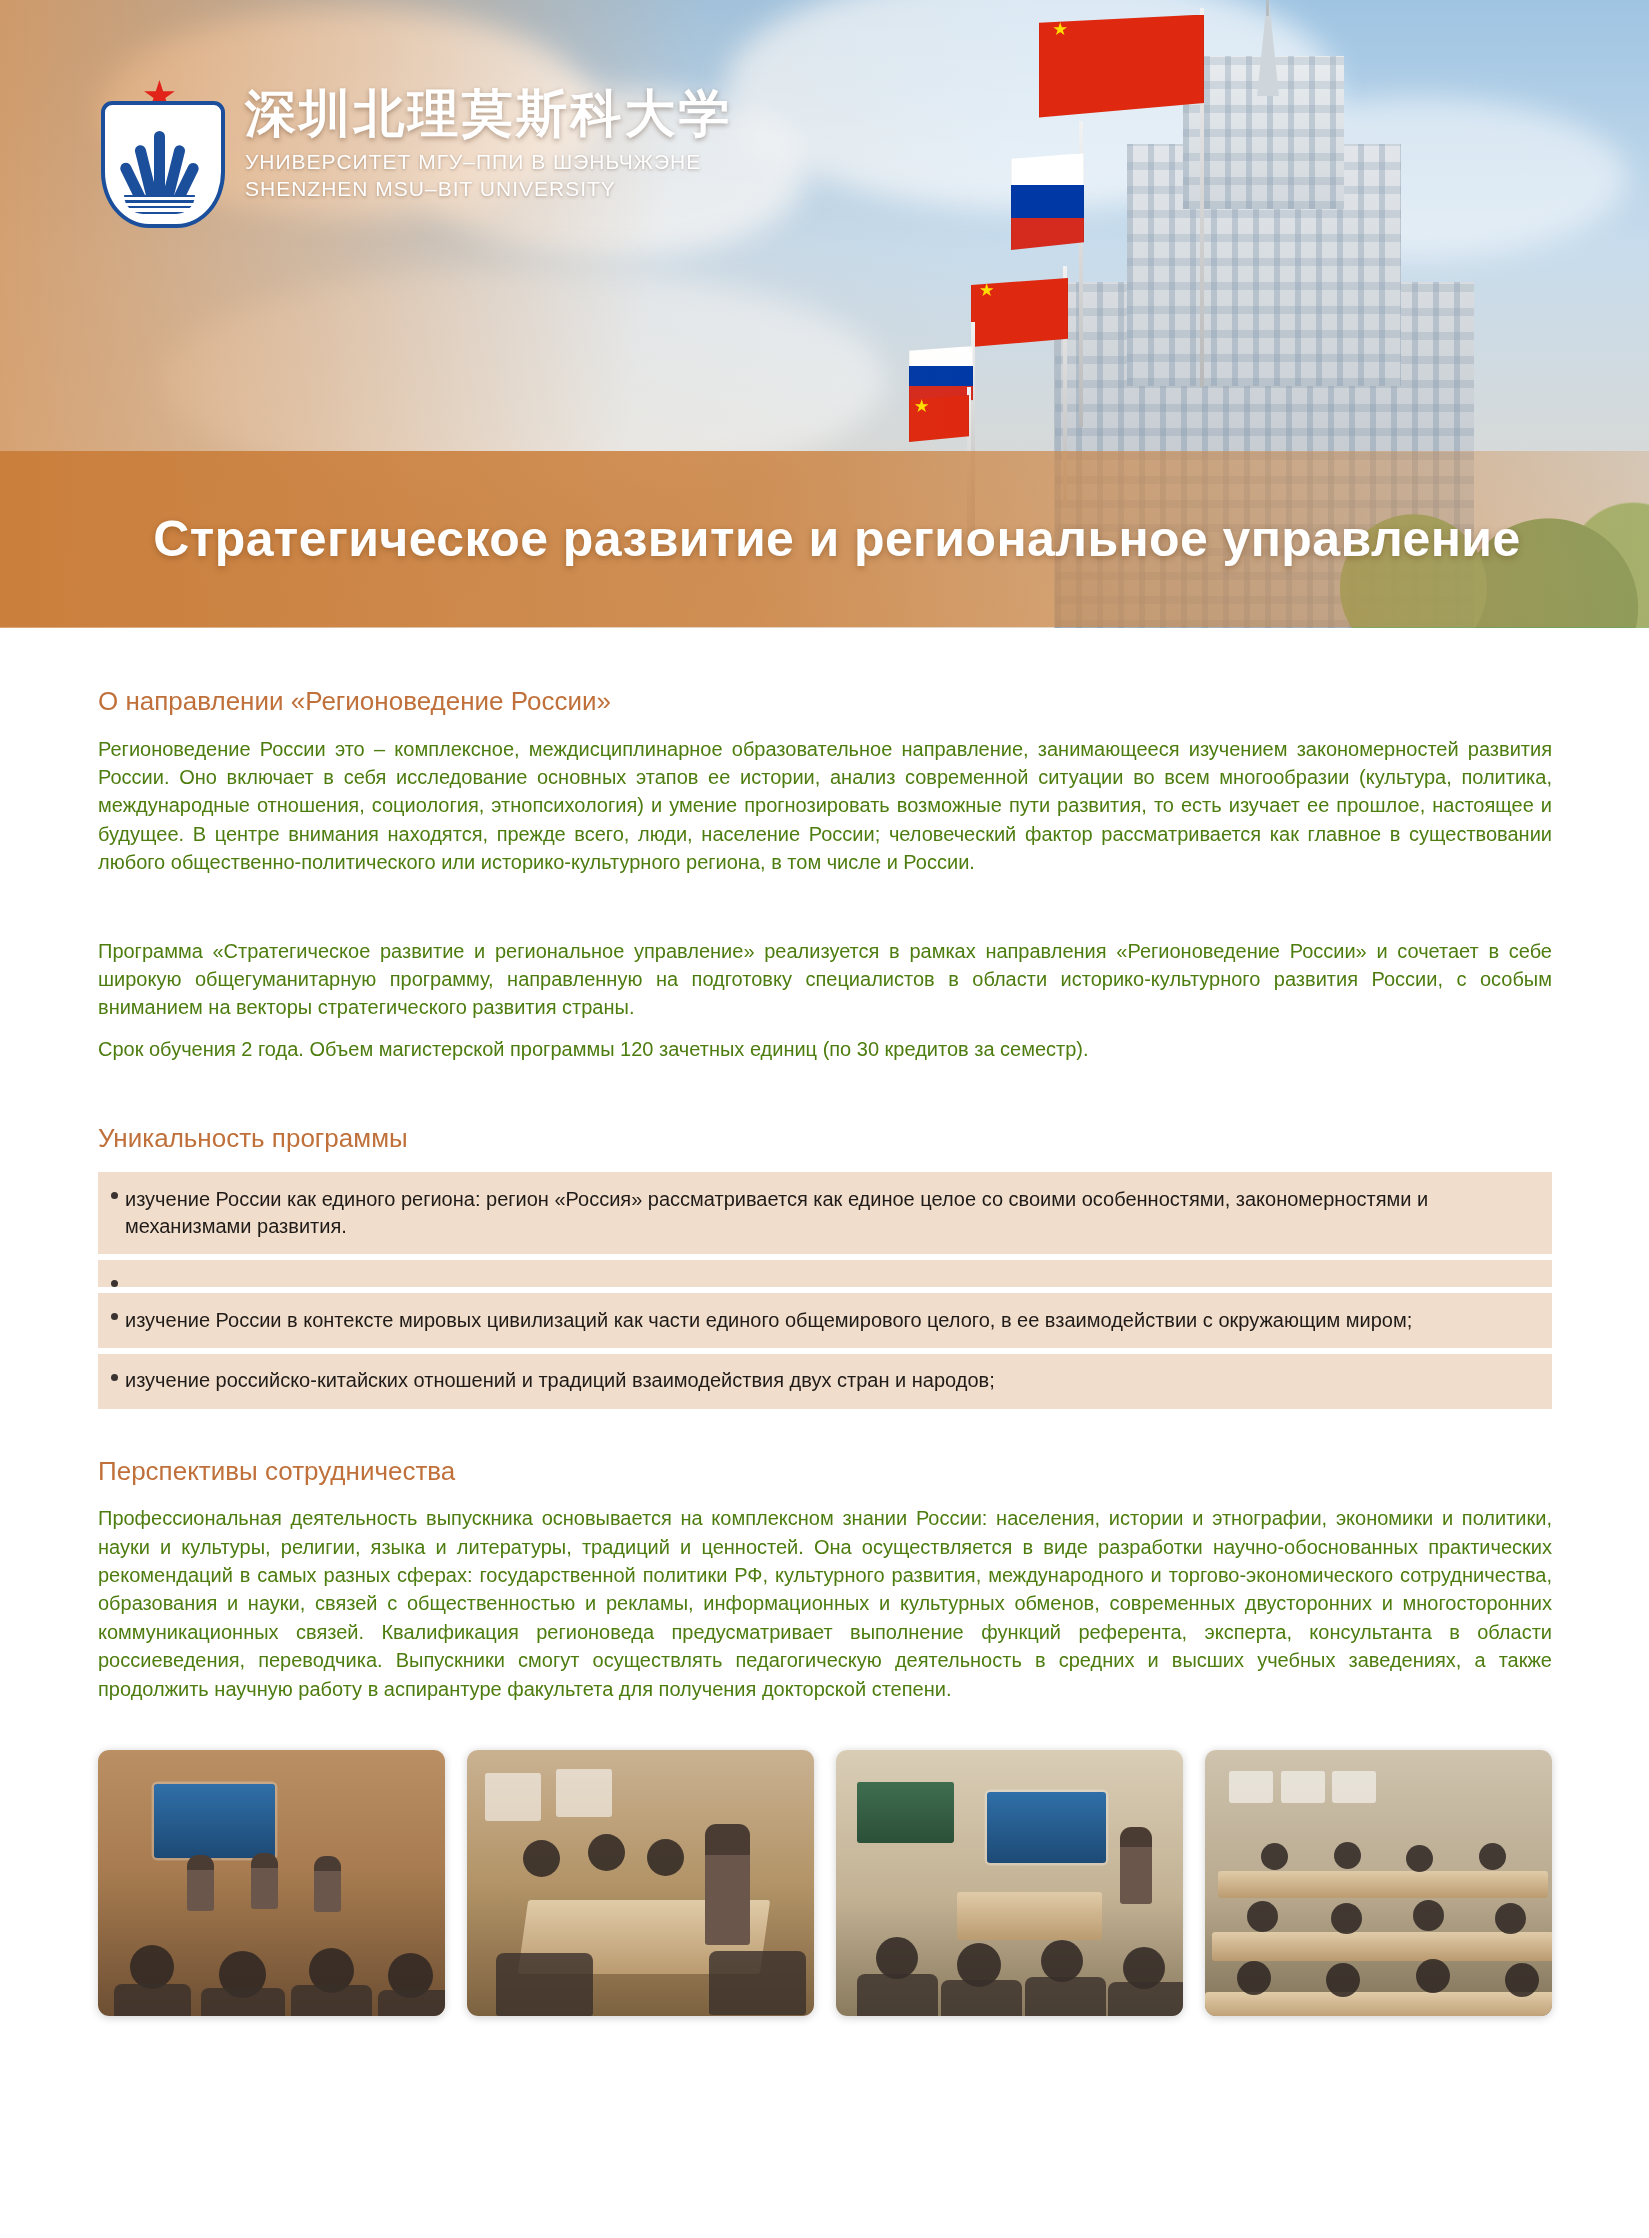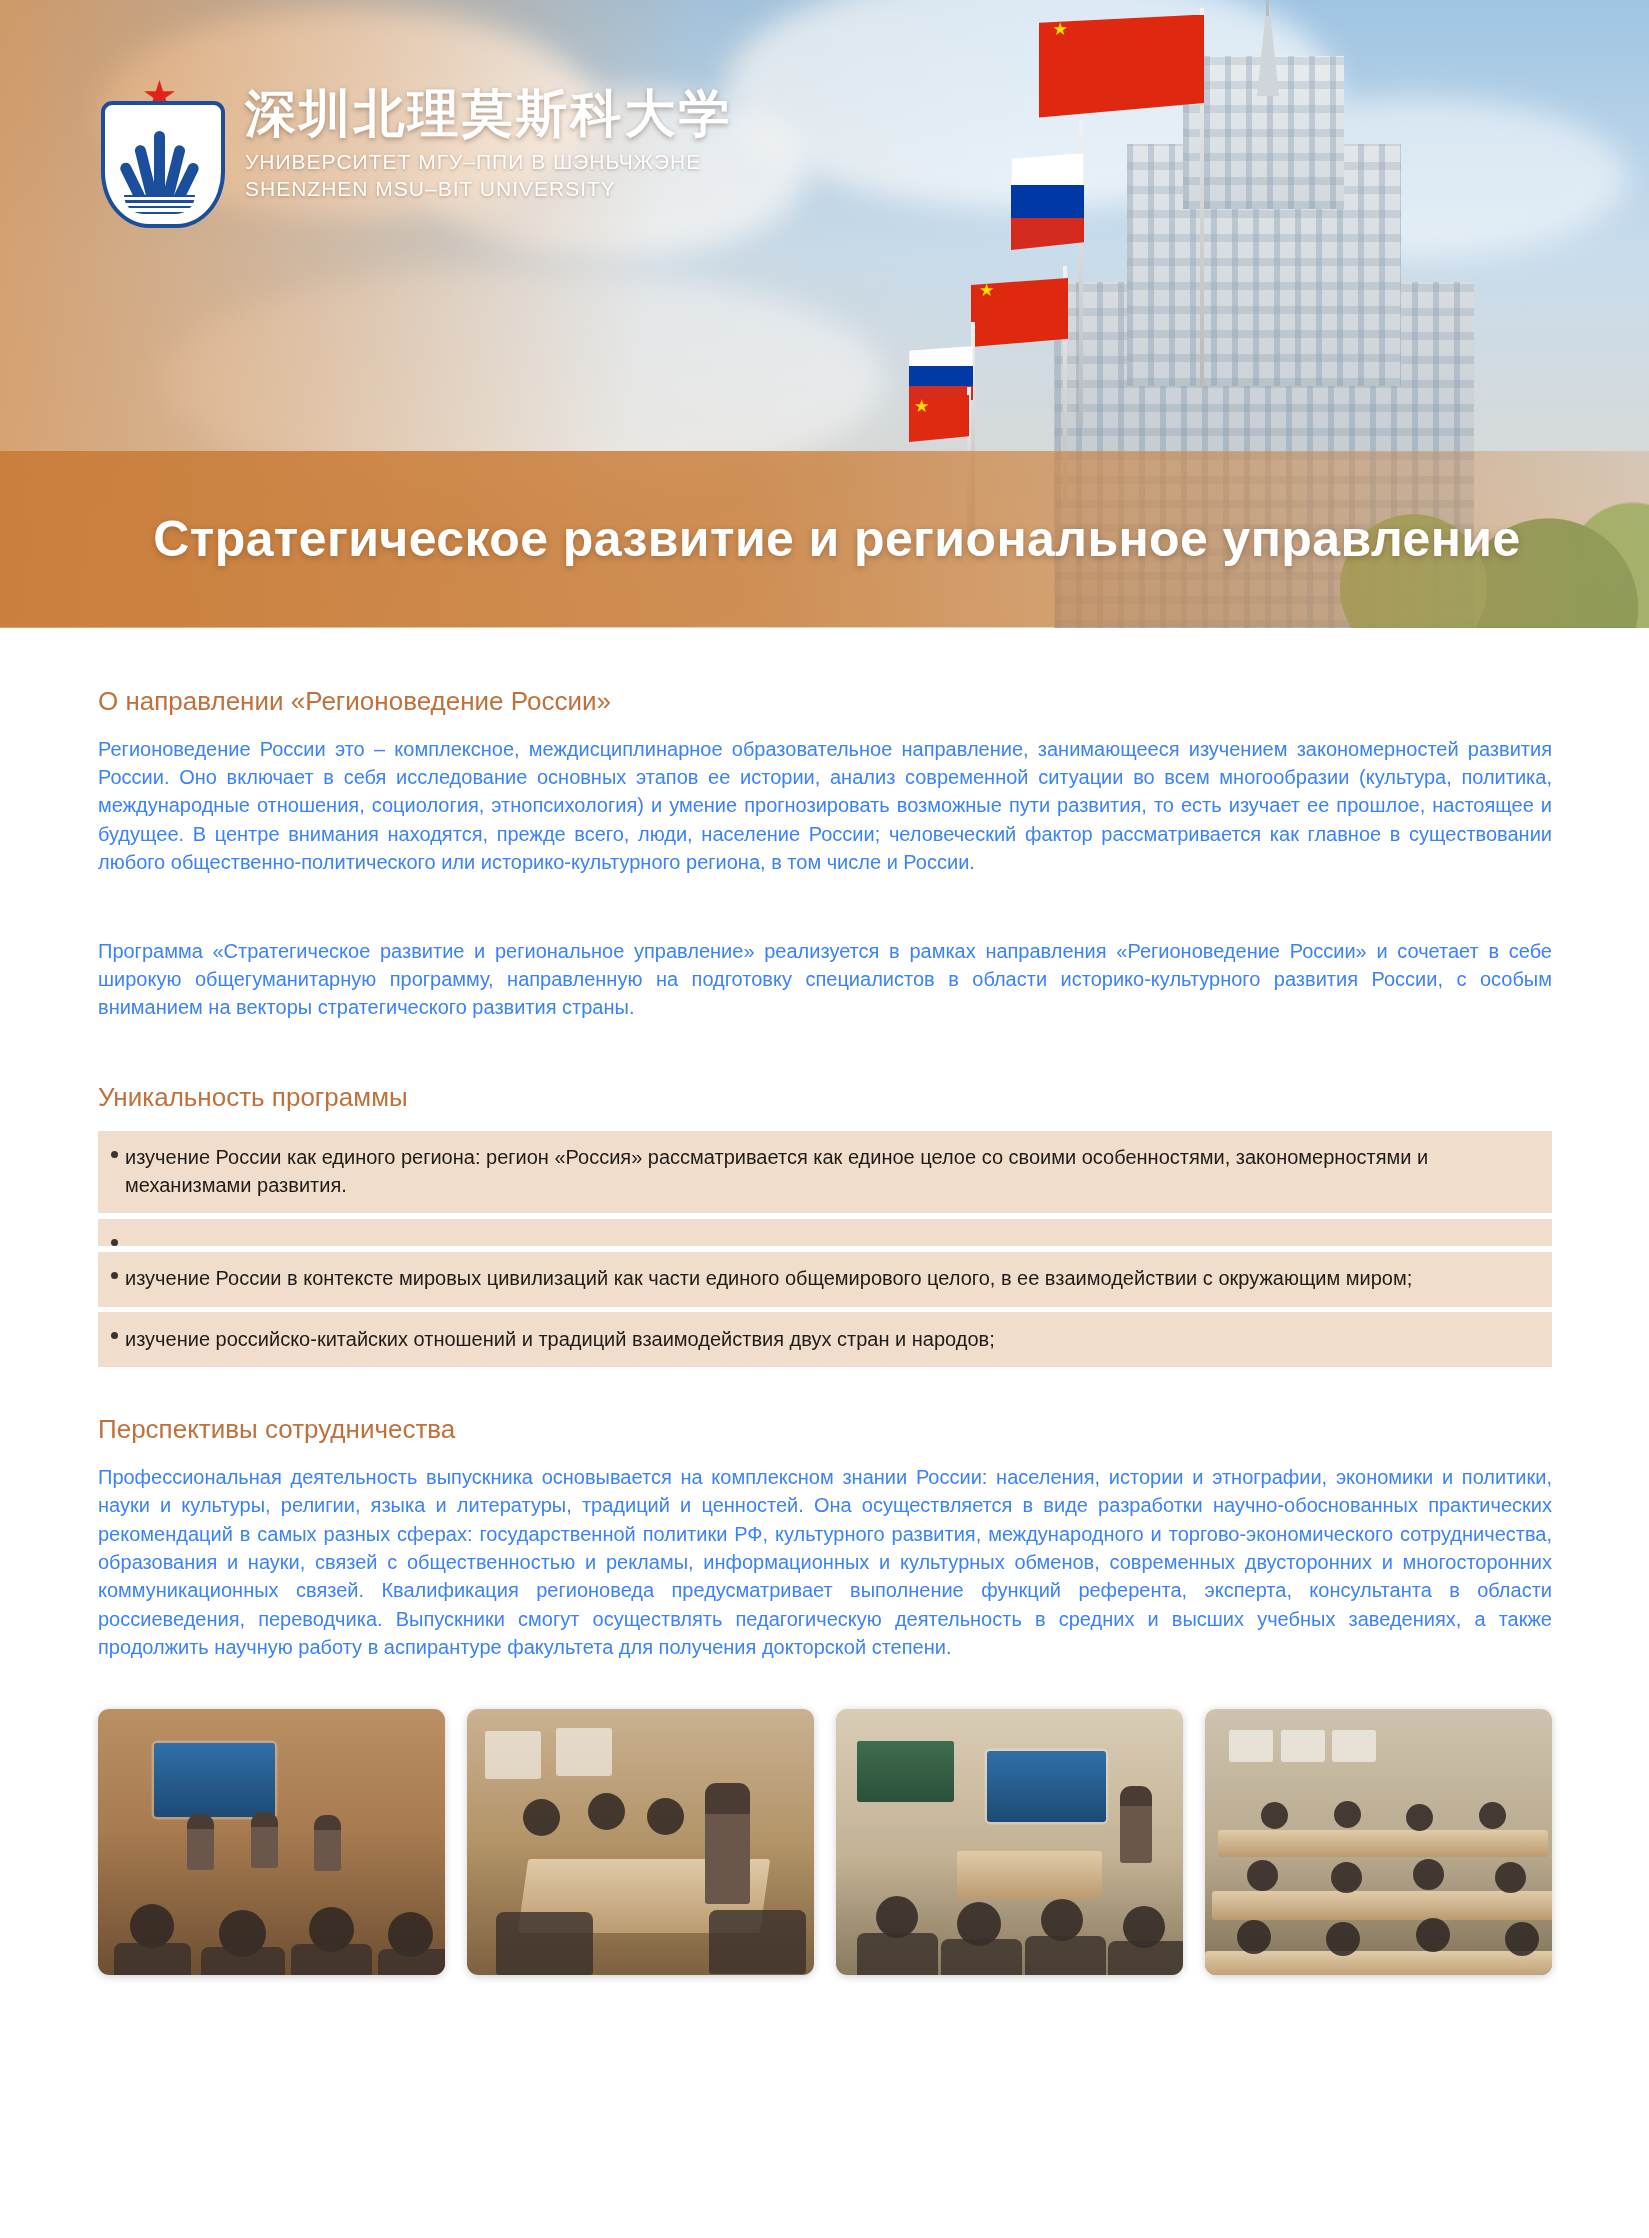--- a/index.html
+++ b/index.html
@@ -190,21 +190,21 @@
     color: #c0703a;
     font-weight: normal;
     margin: 0 0 17.7px 0;
   }
   .sec-gap { height: 47px; }
 
   p.body {
     font-size: 20px;
     line-height: 1.42;
     text-align: justify;
-    color: #3b82f6;
+    color: #4d7c0f;
     margin: 0 0 13px 0;
   }
 
   
   .bullets {
     margin-top: 4.8px;
     display: flex; flex-direction: column; gap: 5.6px;
   }
   .bullet {
     background: #f1ddcb;
@@ -339,20 +339,21 @@
 
     <div style="padding-top:58px;">
       <h2 class="sec">О направлении «Регионоведение России»</h2>
       <p class="body">Регионоведение России это – комплексное, междисциплинарное образовательное направление, занимающееся изучением закономерностей развития России. Оно включает в себя исследование основных этапов ее истории, анализ современной ситуации во всем многообразии (культура, политика, международные отношения, социология, этнопсихология) и умение прогнозировать возможные пути развития, то есть изучает ее прошлое, настоящее и будущее. В центре внимания находятся, прежде всего, люди, население России; человеческий фактор рассматривается как главное в существовании любого общественно-политического или историко-культурного региона, в том числе и России.</p>
     </div>
 
     <div class="sec-gap"></div>
 
     <div>
       <p class="body">Программа «Стратегическое развитие и региональное управление» реализуется в рамках направления «Регионоведение России» и сочетает в себе широкую общегуманитарную программу, направленную на подготовку специалистов в области историко-культурного развития России, с особым вниманием на векторы стратегического развития страны.</p>
+      <p class="body">Срок обучения 2 года. Объем магистерской программы 120 зачетных единиц (по 30 кредитов за семестр).</p>
     </div>
 
     <div class="sec-gap"></div>
 
     <div>
       <h2 class="sec">Уникальность программы</h2>
       <div class="bullets">
         <div class="bullet">
           <span class="dot"></span>
           <span>изучение России как единого региона: регион «Россия» рассматривается как единое целое со своими особенностями, закономерностями и механизмами развития.</span>

